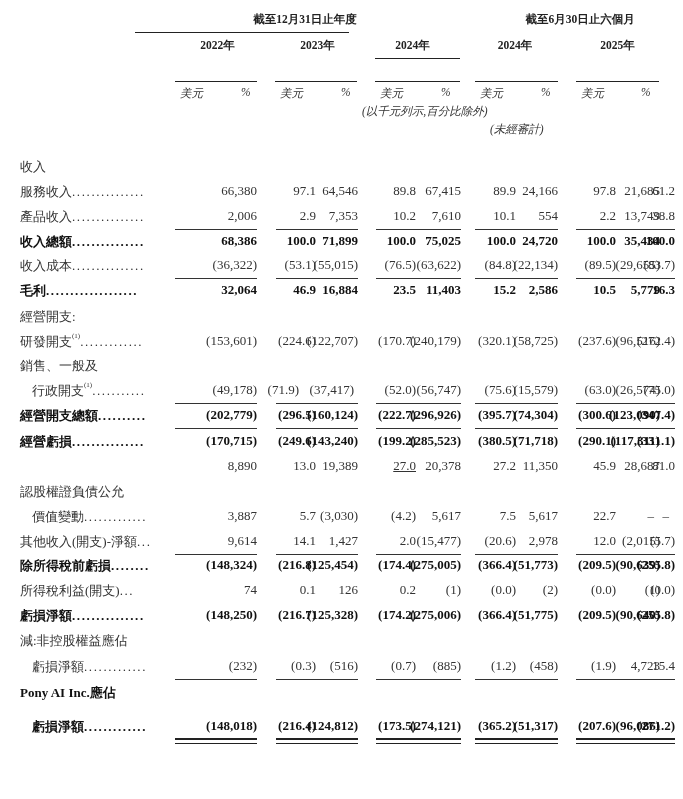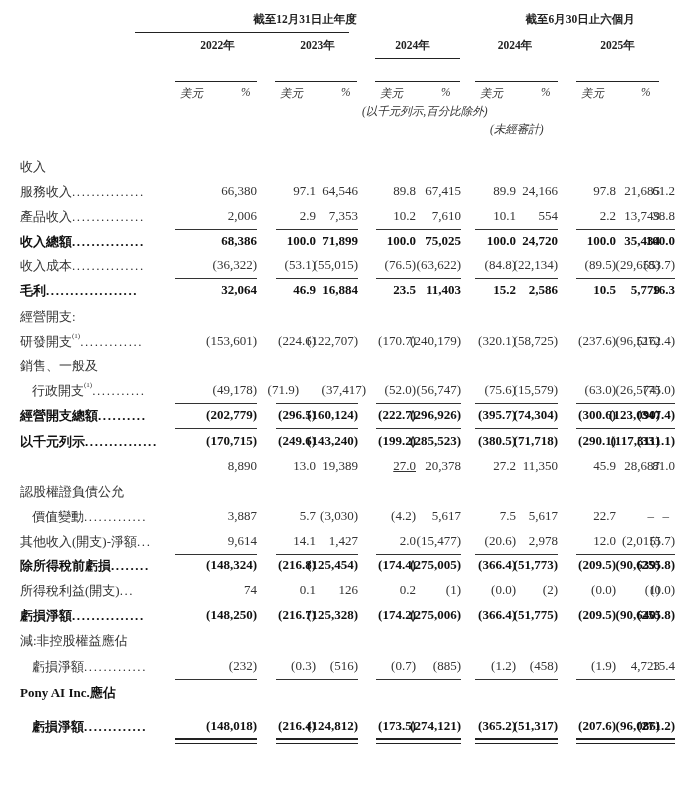--- a/index.html
+++ b/index.html
@@ -167,21 +167,21 @@
     </div>
     <div class="row" style="top: 357px;">
       <div class="lbl"><span>銷售、一般及</span></div>
     </div>
     <div class="row" style="top: 382px;">
       <div class="lbl indent"><span>行政開支</span><sup>(1)</sup><span class="dots">...........</span></div>
       <div class="cell" style="right: 426px;">(49,178)</div>
       <div class="ul" style="left: 175px; width: 82px; top: 21px;"></div>
       <div class="cell" style="right: 384px;">(71.9)</div>
       <div class="ul" style="left: 276px; width: 40px; top: 21px;"></div>
-      <div class="cell" style="right: 317px; padding-left: 8px;">(37,417)</div>
+      <div class="cell" style="right: 329px; padding-left: 8px;">(37,417)</div>
       <div class="ul" style="left: 276px; width: 82px; top: 21px;"></div>
       <div class="cell" style="right: 267px;">(52.0)</div>
       <div class="ul" style="left: 376px; width: 40px; top: 21px;"></div>
       <div class="cell" style="right: 222px;">(56,747)</div>
       <div class="ul" style="left: 376px; width: 85px; top: 21px;"></div>
       <div class="cell" style="right: 167px;">(75.6)</div>
       <div class="ul" style="left: 476px; width: 40px; top: 21px;"></div>
       <div class="cell" style="right: 125px;">(15,579)</div>
       <div class="ul" style="left: 475px; width: 83px; top: 21px;"></div>
       <div class="cell" style="right: 67px;">(63.0)</div>
@@ -208,21 +208,21 @@
       <div class="cell" style="right: 125px;">(74,304)</div>
       <div class="ul" style="left: 475px; width: 83px; top: 21px;"></div>
       <div class="cell" style="right: 67px;">(300.6)</div>
       <div class="ul" style="left: 576px; width: 40px; top: 21px;"></div>
       <div class="cell" style="right: 23px;">(123,090)</div>
       <div class="ul" style="left: 577px; width: 83px; top: 21px;"></div>
       <div class="cell" style="right: 8px;">(347.4)</div>
       <div class="ul" style="left: 635px; width: 40px; top: 21px;"></div>
     </div>
     <div class="row bold" style="top: 433px;">
-      <div class="lbl bold"><span>以千元列示</span><span class="dots">...............</span></div>
+      <div class="lbl bold"><span>經營虧損</span><span class="dots">...............</span></div>
       <div class="cell" style="right: 426px;">(170,715)</div>
       <div class="cell" style="right: 367px;">(249.6)</div>
       <div class="cell" style="right: 325px;">(143,240)</div>
       <div class="cell" style="right: 267px;">(199.2)</div>
       <div class="cell" style="right: 222px;">(285,523)</div>
       <div class="cell" style="right: 167px;">(380.5)</div>
       <div class="cell" style="right: 125px;">(71,718)</div>
       <div class="cell" style="right: 67px;">(290.1)</div>
       <div class="cell" style="right: 23px;">(117,311)</div>
       <div class="cell" style="right: 8px;">(331.1)</div>

